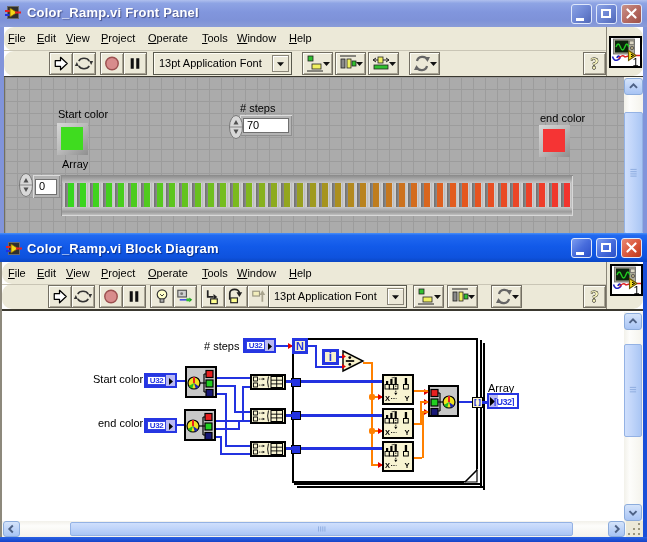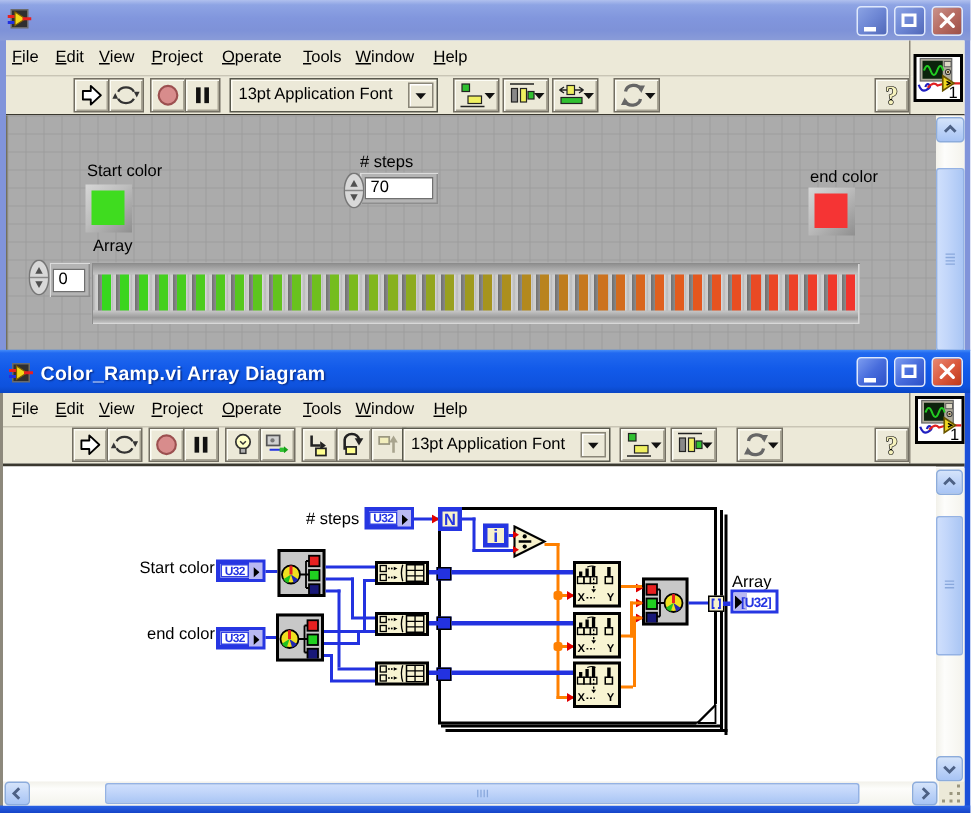--- a/index.html
+++ b/index.html
@@ -11,21 +11,21 @@
 .tb-inact{background:linear-gradient(180deg,#b0c0ee 0%,#8ea4e4 12%,#8196dd 45%,#7e92d8 75%,#8a9cd8 100%);}
 .ttl{position:absolute;left:27px;top:5px;font-size:13px;font-weight:bold;color:#fff;letter-spacing:-.35px;
  text-shadow:1px 1px 1px rgba(0,0,40,.45);letter-spacing:.2px;}
 .wbtn{position:absolute;width:21px;height:20px;border-radius:3px;border:1px solid #dfe8fb;}
 .wb-blue{background:linear-gradient(135deg,#7c9cf0 0%,#476cdc 50%,#2c50c8 100%);}
 .wb-blue-i{background:linear-gradient(135deg,#8ba3e4 0%,#6d86d4 50%,#5168b8 100%);}
 .wb-red{background:linear-gradient(135deg,#e98972 0%,#d9563a 55%,#bc3818 100%);}
 .wb-red-i{background:linear-gradient(135deg,#c9938b 0%,#b4685f 55%,#9c5048 100%);}
 .glyph{position:absolute;left:0;top:0;width:100%;height:100%;}
 
-.bar{background:#ece9d8;}
+.bar{background:#ece9d8;border-radius:10px;}
 .menu span{position:absolute;top:4px;font-size:11px;color:#000;}
 .menu u{text-decoration:underline;}
 .tbtn{position:absolute;height:23px;background:#ece9d8;border:1px solid #736f63;
  box-shadow:inset 1px 1px 0 #fdfdf6,inset -1px -1px 0 #a8a494;}
 .sep-dark{background:#3a382f;}
 
 .sb-track{background:linear-gradient(90deg,#f2f1ea,#fdfdfb 30%,#f4f3ec);}
 .sb-trackh{background:linear-gradient(180deg,#f2f1ea,#fdfdfb 30%,#f4f3ec);}
 .sb-btn{position:absolute;border:1px solid #8cacdc;border-radius:3px;
  background:linear-gradient(180deg,#d5e4fa 0%,#c0d5f8 45%,#a8c4f4 100%);}
@@ -60,20 +60,21 @@
 <div class="abs" style="left:643px;top:0;width:4px;height:234px;background:#8194da;"></div>
 <div class="abs tb-inact" style="left:0;top:0;width:647px;height:27px;"></div>
 <svg class="abs" style="left:5px;top:5px" width="16" height="16" viewBox="0 0 16 16">
 <rect x="2" y="1" width="12" height="13" fill="#6a6a6a"></rect>
 <rect x="3" y="2" width="10" height="11" fill="#2f2f2f"></rect>
 <rect x="0" y="5" width="5" height="2" fill="#e82020"></rect>
 <rect x="0" y="9" width="5" height="2" fill="#2030e0"></rect>
 <polygon points="5,3 12,7.5 5,12" fill="#f4d818" stroke="#806000" stroke-width=".8"></polygon>
 <rect x="10" y="6.5" width="6" height="2" fill="#e82020"></rect>
 </svg>
+<div class="ttl">Color_Ramp.vi Front Panel</div>
 <div class="wbtn wb-blue-i" style="left:571px;top:4px;">
       <div class="abs" style="left:4px;top:13px;width:8px;height:3px;background:#fff;"></div>
     </div>
     <div class="wbtn wb-blue-i" style="left:596px;top:4px;">
       <div class="abs" style="left:4px;top:4px;width:10px;height:9px;border:2px solid #fff;"></div>
     </div>
     <div class="wbtn wb-red-i" style="left:621px;top:4px;">
 <svg class="glyph" viewBox="0 0 21 20">
         <path d="M6 5 L15 14 M15 5 L6 14" stroke="#fff" stroke-width="2.4" stroke-linecap="round"></path>
       </svg>
@@ -279,21 +280,21 @@
 <div class="abs" style="left:0;top:233px;width:647px;height:309px;overflow:hidden;">
 <div class="abs tb-act" style="left:0;top:0;width:647px;height:29px;"></div>
 <svg class="abs" style="left:6px;top:8px" width="16" height="16" viewBox="0 0 16 16">
 <rect x="2" y="1" width="12" height="13" fill="#6a6a6a"></rect>
 <rect x="3" y="2" width="10" height="11" fill="#2f2f2f"></rect>
 <rect x="0" y="5" width="5" height="2" fill="#e82020"></rect>
 <rect x="0" y="9" width="5" height="2" fill="#2030e0"></rect>
 <polygon points="5,3 12,7.5 5,12" fill="#f4d818" stroke="#806000" stroke-width=".8"></polygon>
 <rect x="10" y="6.5" width="6" height="2" fill="#e82020"></rect>
 </svg>
-<div class="ttl" style="top:8px;">Color_Ramp.vi Array Diagram</div>
+<div class="ttl" style="top:8px;">Color_Ramp.vi Block Diagram</div>
 <div class="wbtn wb-blue" style="left:571px;top:5px;">
       <div class="abs" style="left:4px;top:13px;width:8px;height:3px;background:#fff;"></div>
     </div>
     <div class="wbtn wb-blue" style="left:596px;top:5px;">
       <div class="abs" style="left:4px;top:4px;width:10px;height:9px;border:2px solid #fff;"></div>
     </div>
     <div class="wbtn wb-red" style="left:621px;top:5px;">
 <svg class="glyph" viewBox="0 0 21 20">
         <path d="M6 5 L15 14 M15 5 L6 14" stroke="#fff" stroke-width="2.4" stroke-linecap="round"></path>
       </svg>

